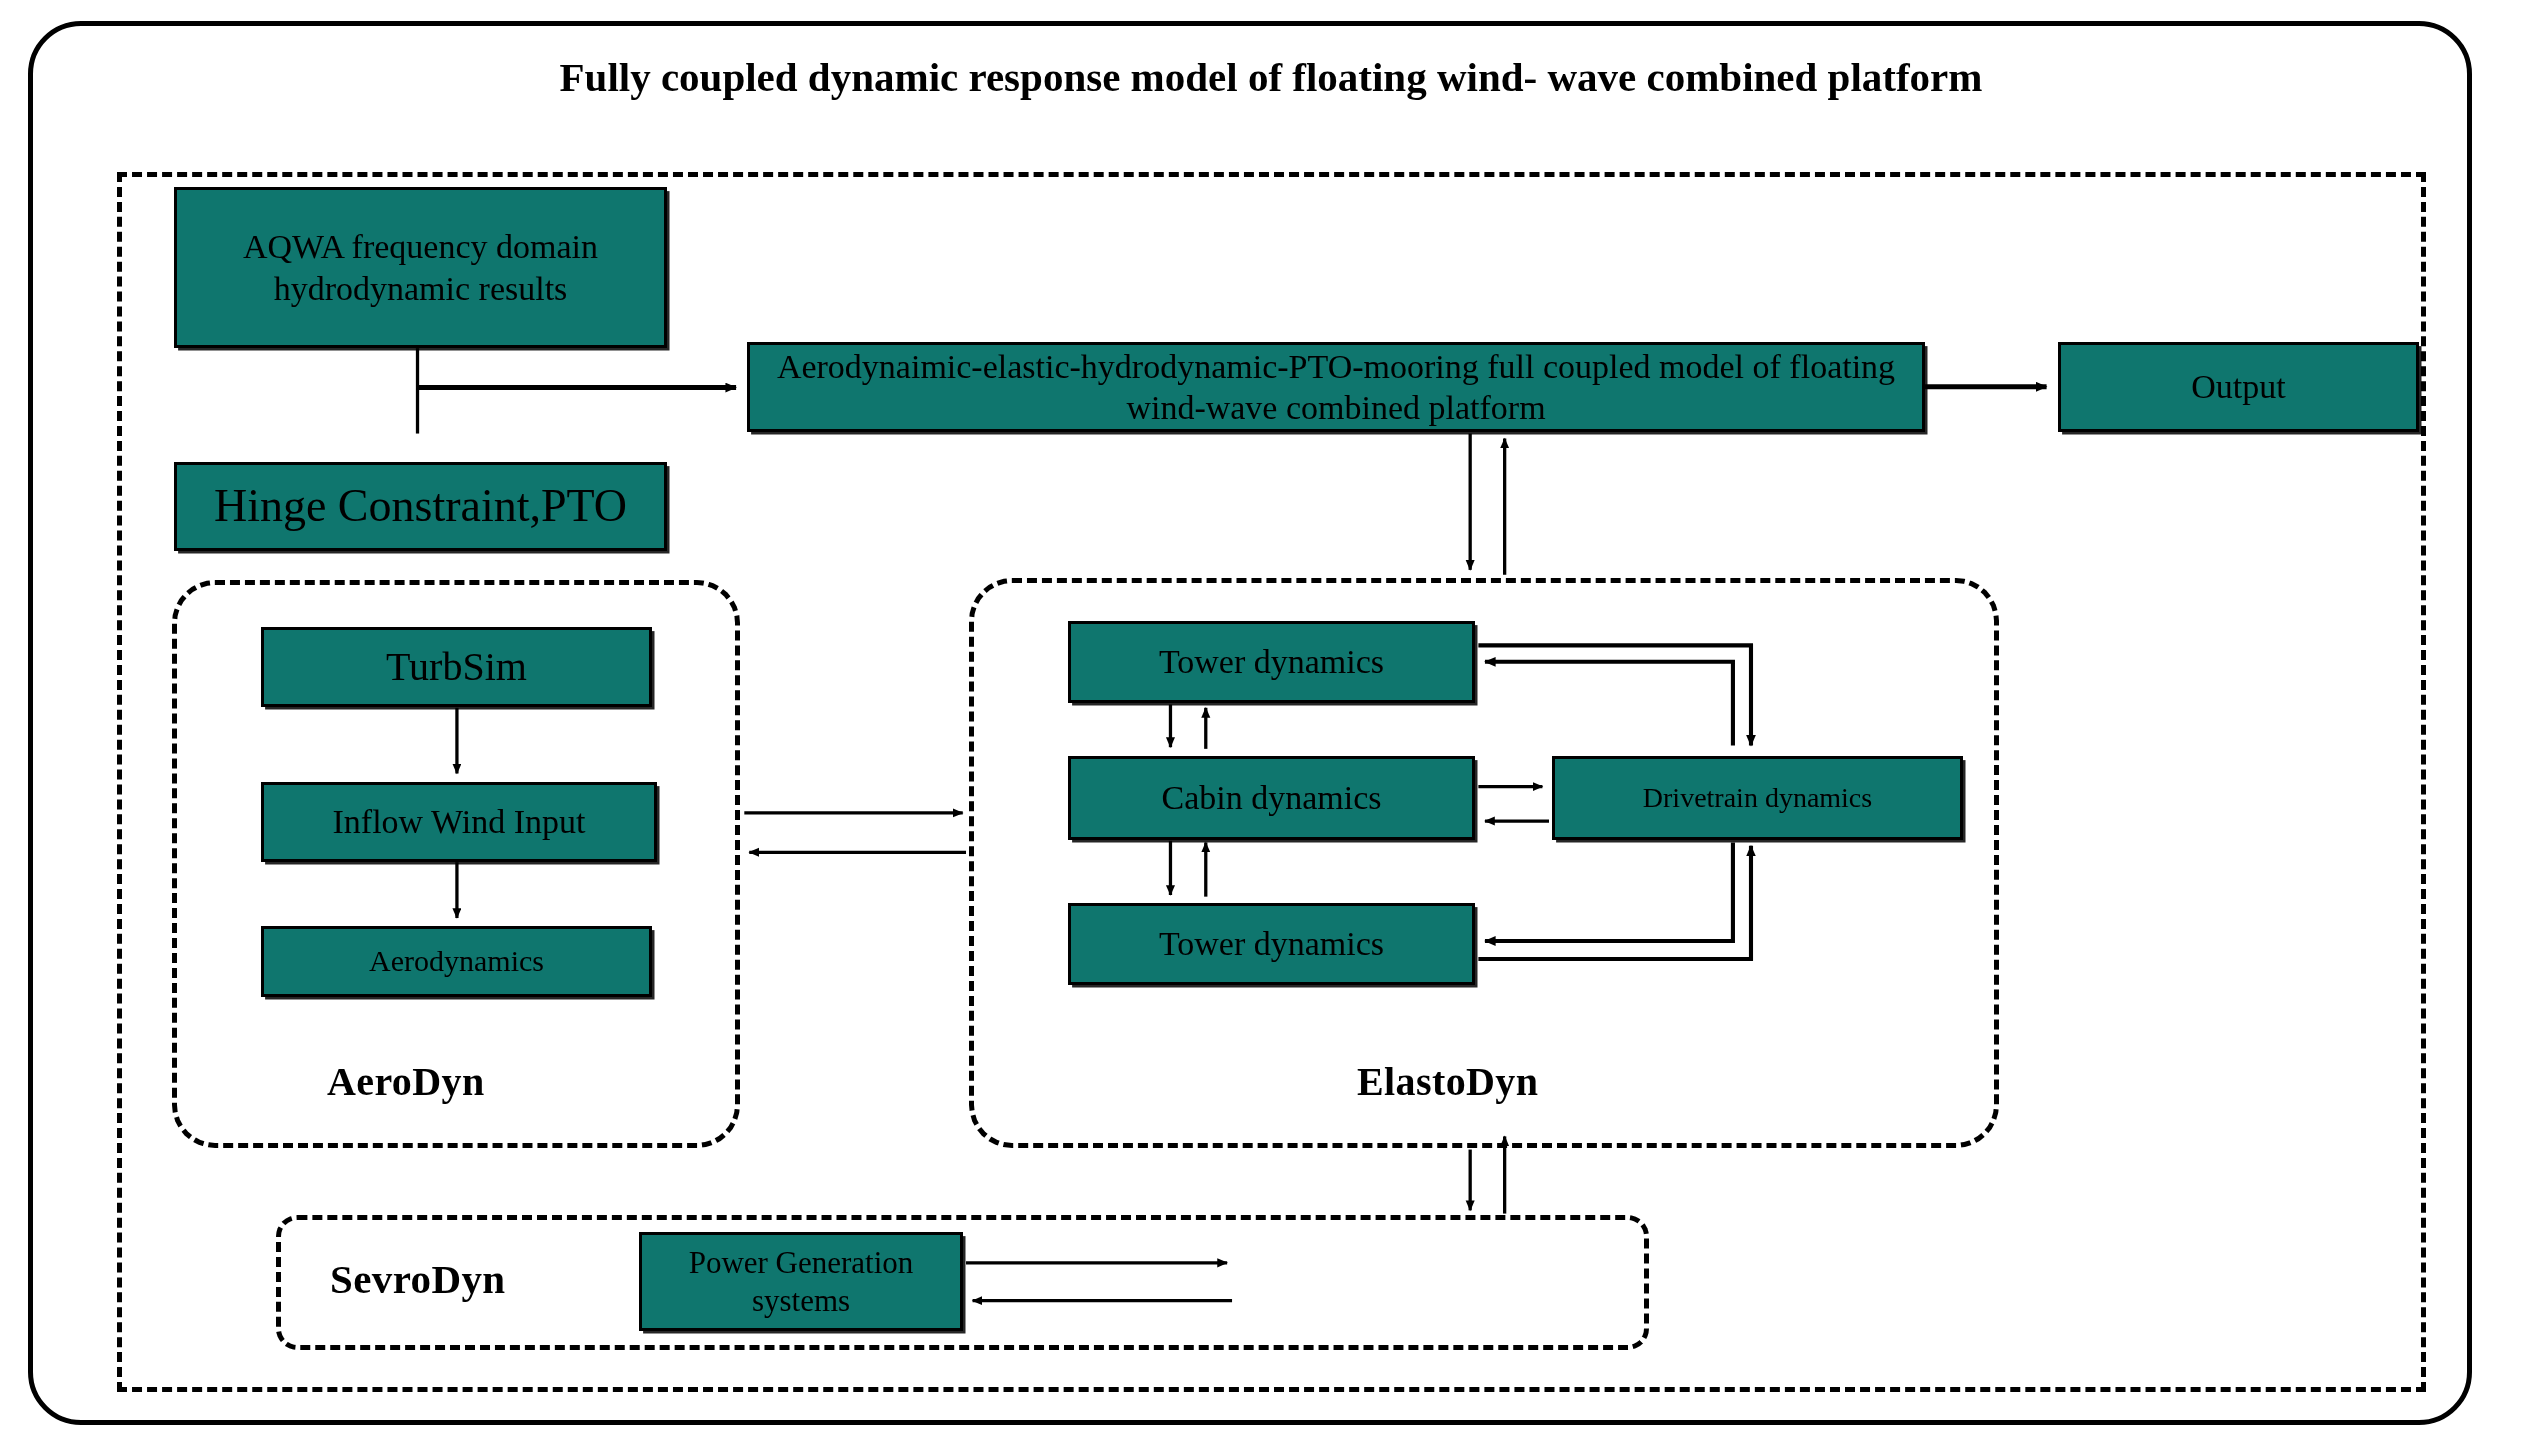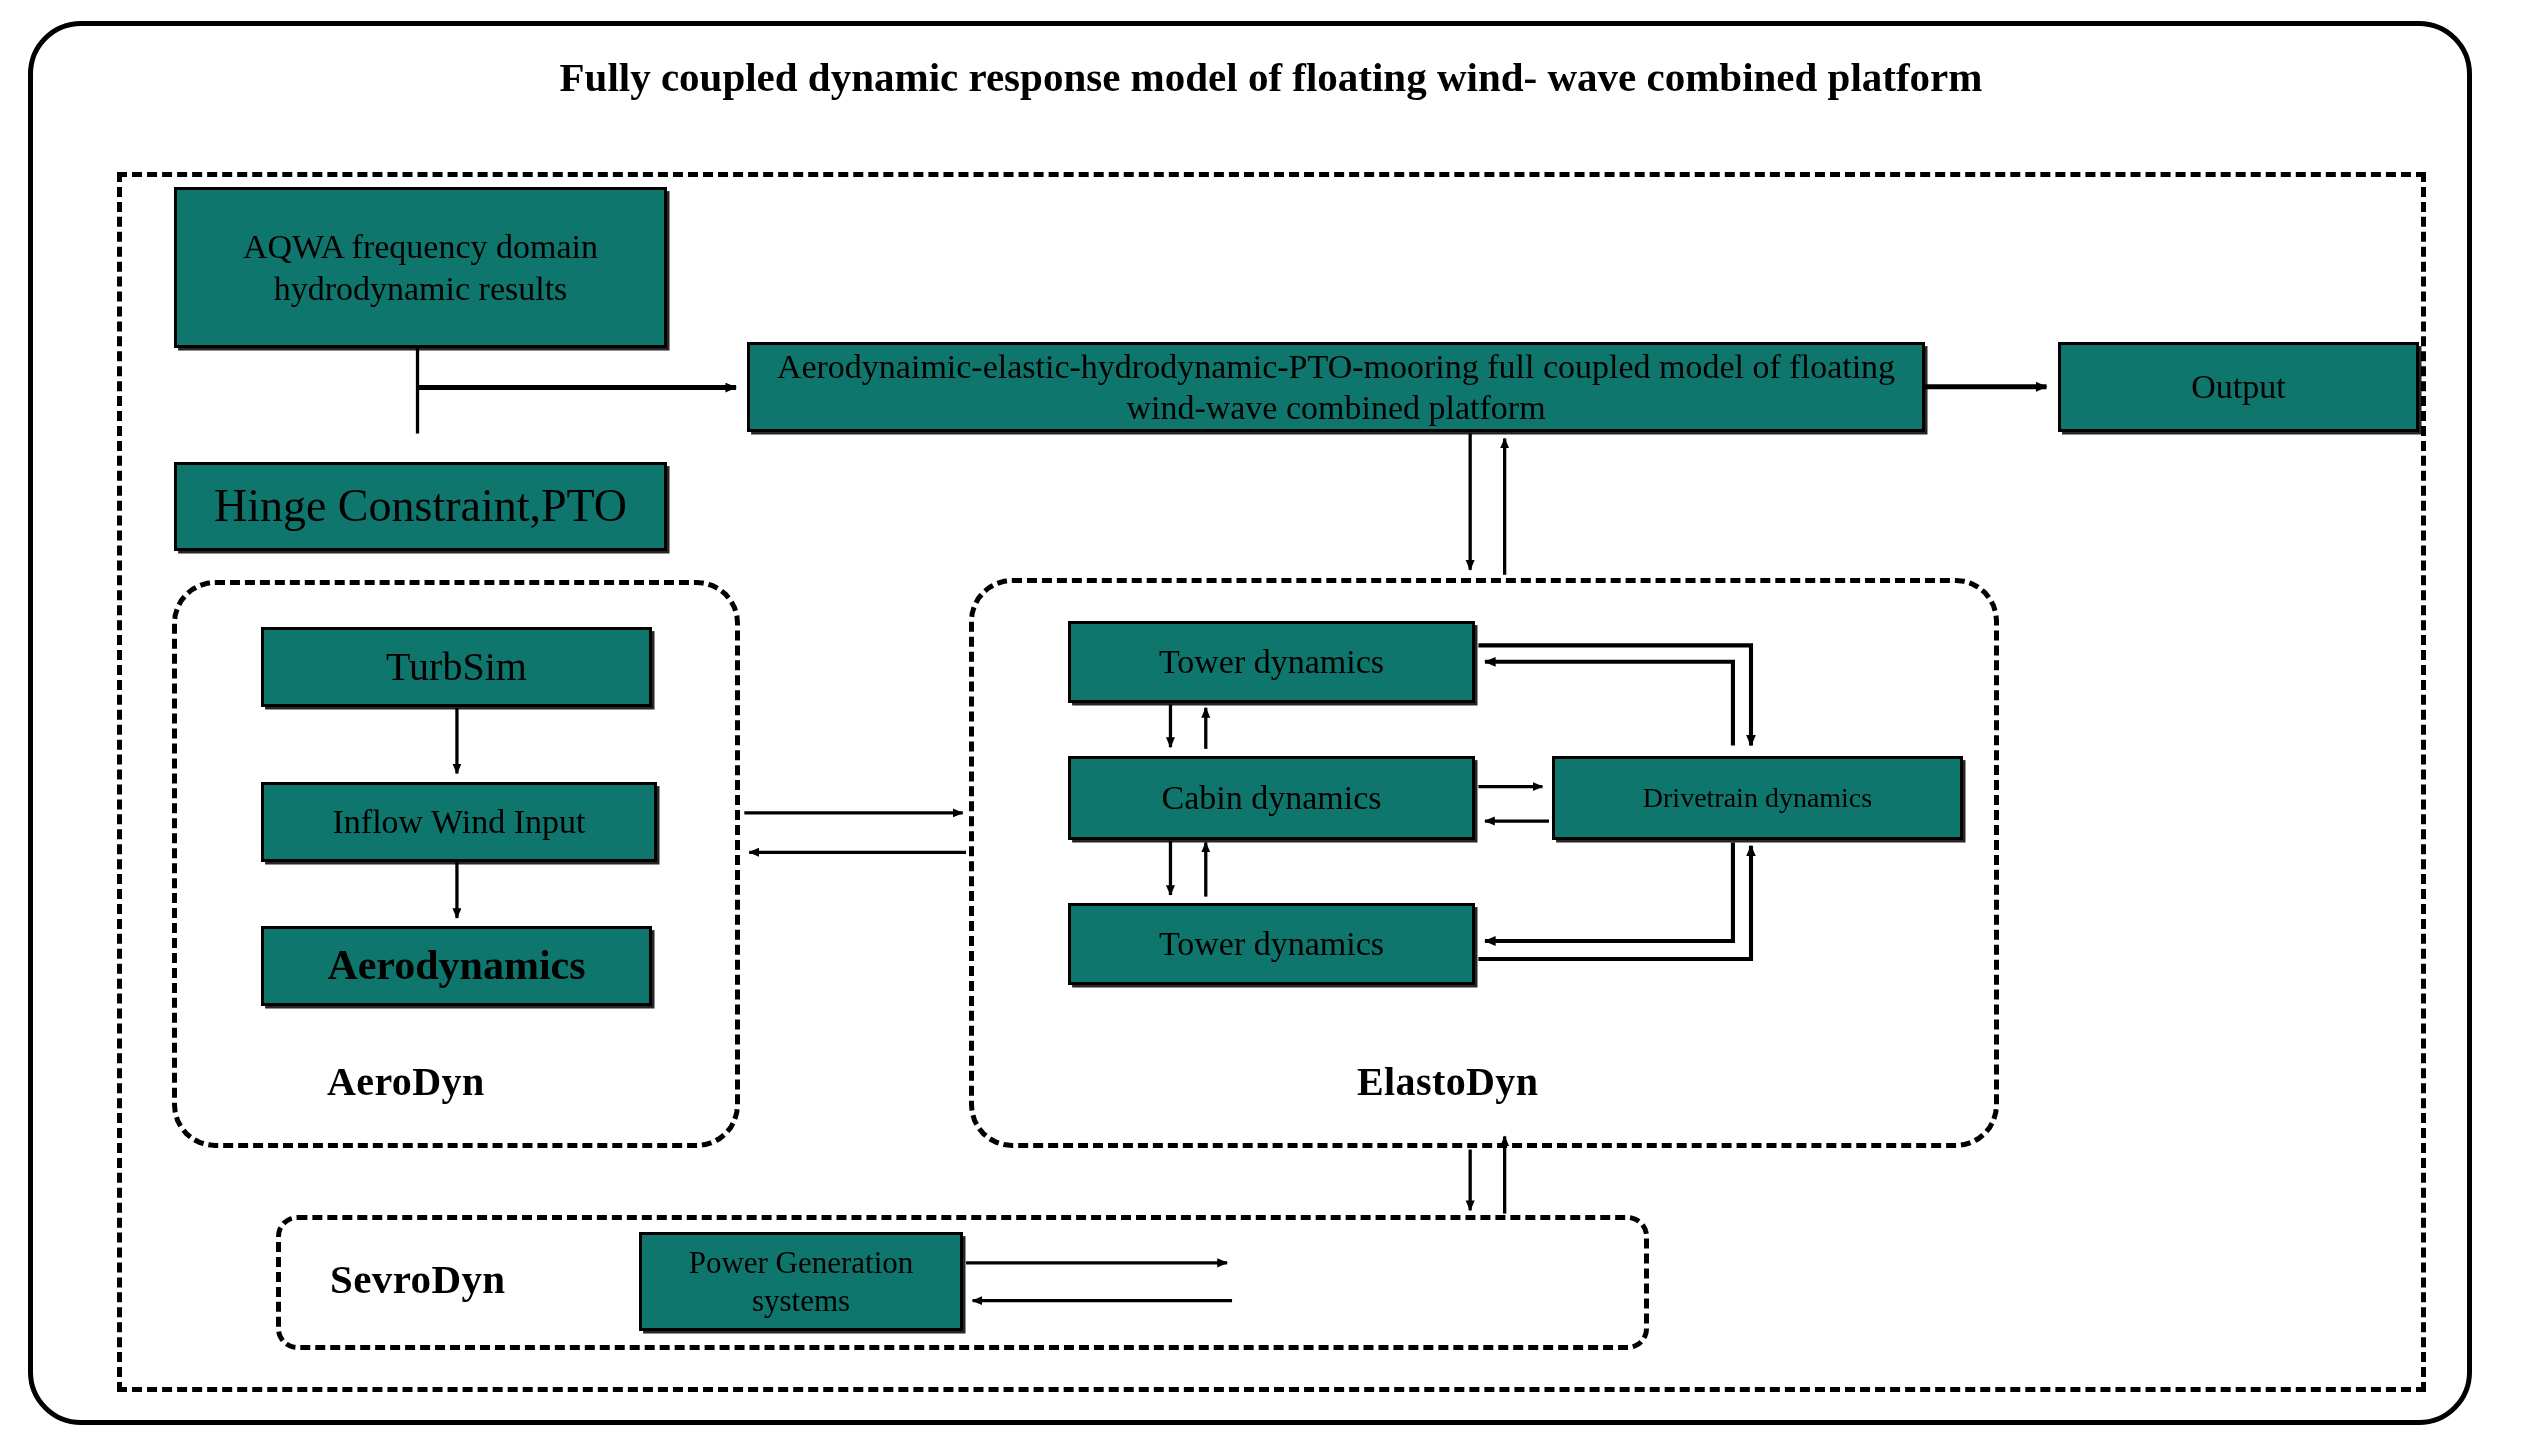--- a/index.html
+++ b/index.html
@@ -25,21 +25,21 @@
         line-height:1.22;padding:1.6px 6.6px;}
   .node span{display:block;width:100%;}
 
   .n-aqwa      {left:174px;  top:187px;  width:493px; height:161px; font-size:34px;}
   .n-hinge     {left:174px;  top:434px;  width:493px; height:89px; font-size:46px;margin-top:28px;}
   .n-coupled   {left:747px;  top:342px;  width:1178px;height:90px; font-size:34px;}
   .n-output    {left:2058px; top:342px;  width:361px; height:90px; font-size:34px;}
 
   .n-turbsim   {left:261px;  top:627px;  width:391px; height:80px;  font-size:40px;}
   .n-inflow    {left:261px;  top:782px;  width:396px; height:80px;  font-size:34px;}
-  .n-aerodyn-b {left:261px;  top:926px; width:391px; height:80px;  font-size:42px;font-weight:bold;}
+  .n-aerodyn-b {left:261px;  top:926px; width:391px; height:71px;  font-size:30px;}
 
   .n-tower-top {left:1068px; top:621px;  width:407px; height:82px; font-size:34px;}
   .n-cabin     {left:1068px; top:756px;  width:407px; height:84px; font-size:34px;}
   .n-tower-bot {left:1068px; top:903px; width:407px; height:82px; font-size:34px;}
   .n-drivetrain{left:1552px; top:756px;  width:411px; height:84px; font-size:28px;}
 
   .n-power     {left:639px;  top:1232px; width:324px; height:99px; font-size:31px;}
   .n-control   {left:1237px; top:1232px; width:521px; height:99px; font-size:34px;}
 
   

